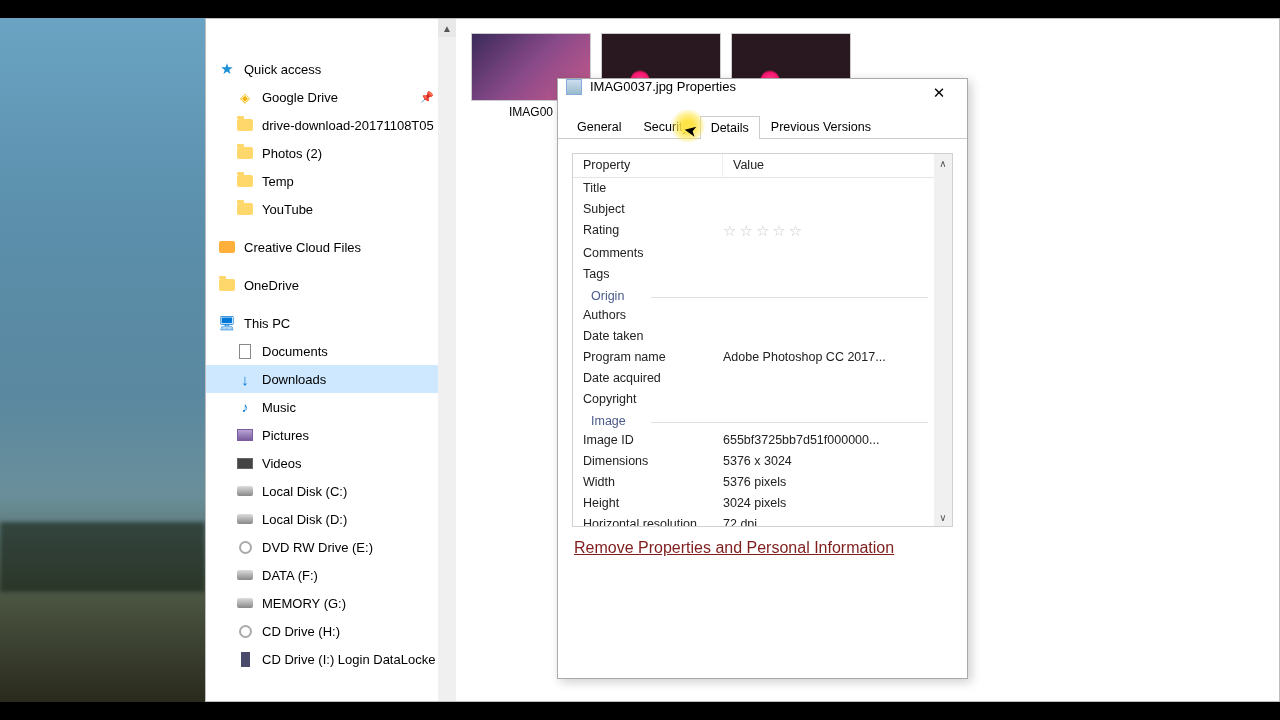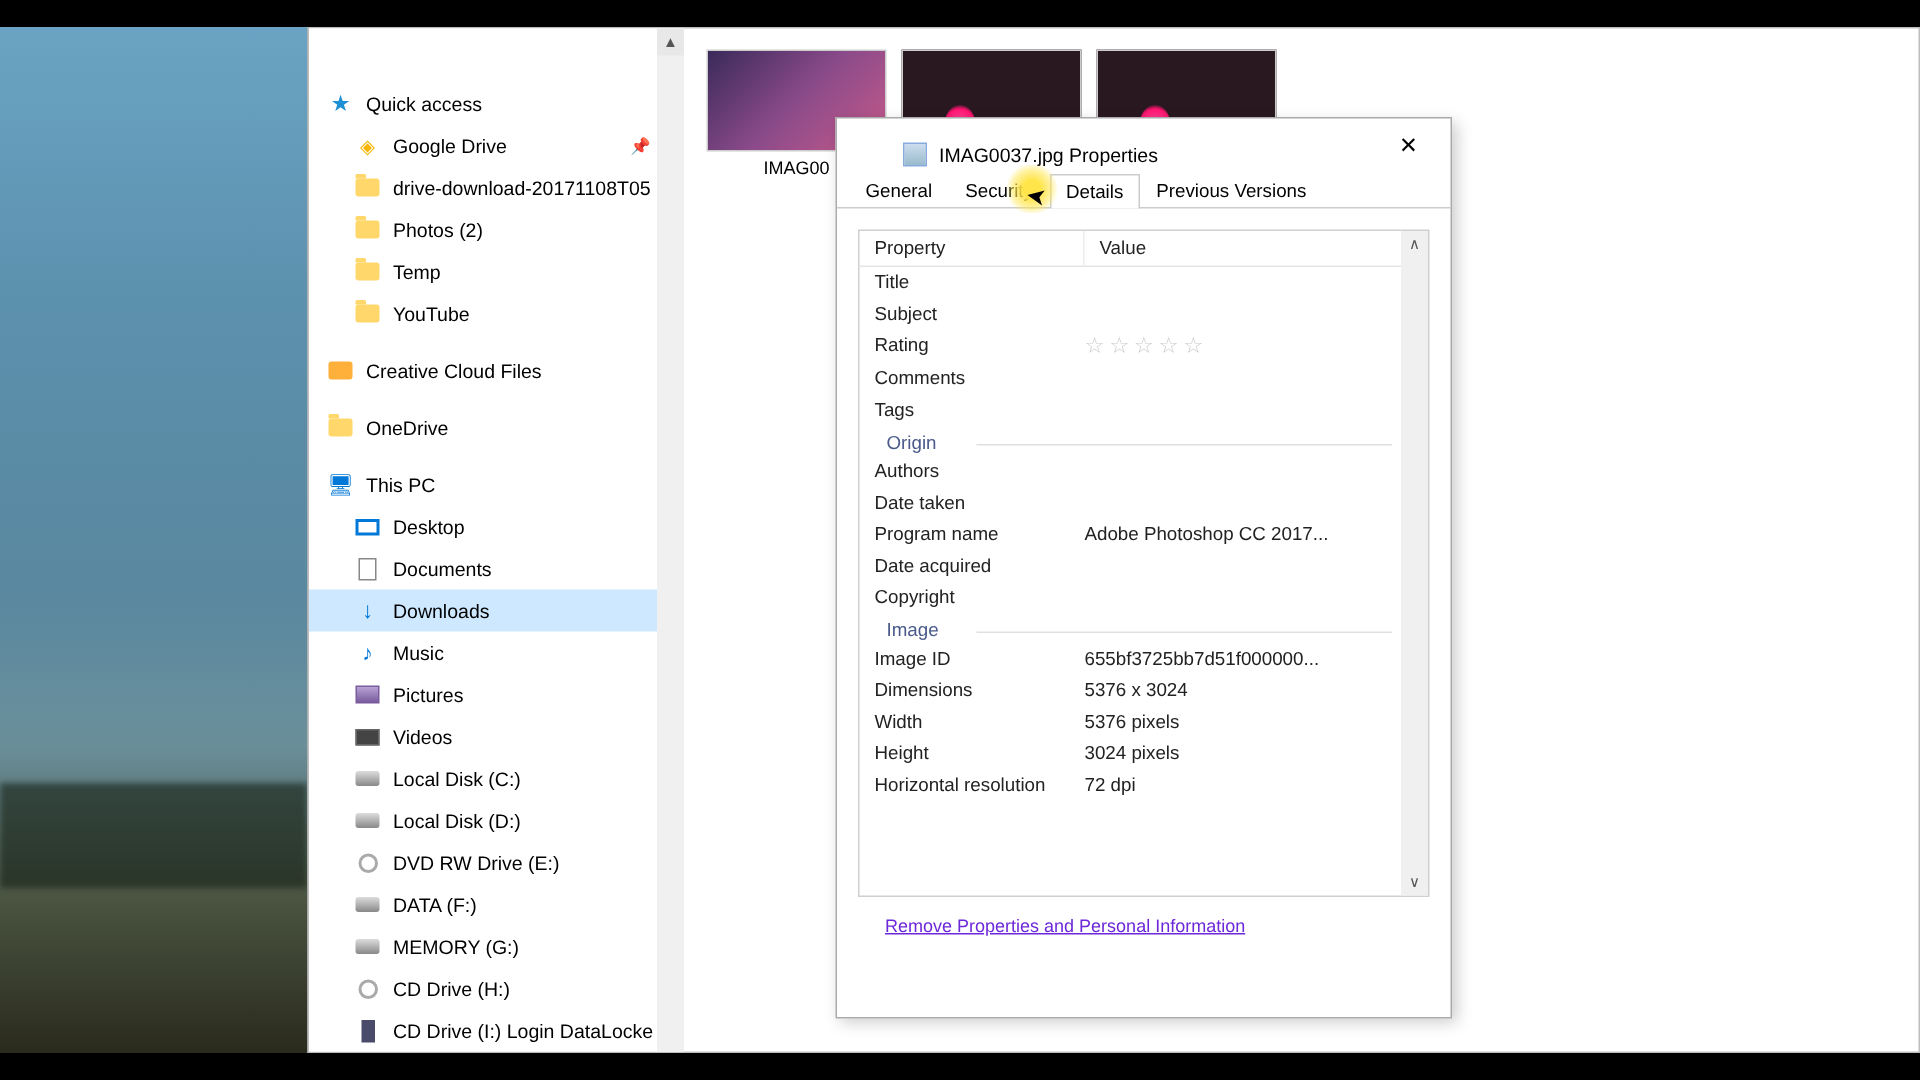--- a/index.html
+++ b/index.html
@@ -33,46 +33,46 @@
 .dvd-ico { width: 13px; height: 13px; border: 2px solid #aaa; border-radius: 50%; }
 .usb-ico { width: 9px; height: 15px; background: #4a4a6a; }
 .tree-label { color: #000; font-size: 13px; white-space: nowrap; }
 .content-pane { position: absolute; left: 265px; top: 14px; right: 0; bottom: 0; }
 .thumb-row { display: flex; gap: 10px; }
 .thumb { width: 120px; }
 .thumb-img { width: 120px; height: 68px; background: #2a1820; border: 1px solid #ccc; }
 .thumb-img.candle::after { content: ""; display: block; width: 20px; height: 24px; background: radial-gradient(circle,#ff4da0 0%,#ff1470 60%,transparent 80%); margin: 36px 0 0 28px; border-radius: 50%; }
 .thumb-cap { text-align: center; font-size: 12px; color: #000; padding-top: 4px; }
 .dialog { position: absolute; left: 557px; top: 78px; width: 411px; height: 601px; background: #fff; border: 1px solid #aaa; box-shadow: 3px 3px 10px rgba(0,0,0,.2); }
-.dialog-title { display: flex; align-items: flex-end; height: 32px; padding: 0 8px; margin-left: 36px; }
+.dialog-title { display: flex; align-items: flex-start; height: 32px; padding: 0 8px; }
 .dialog-title .dicon { width: 16px; height: 16px; border: 1px solid #88aadd; background: linear-gradient(#cde,#9bc); margin-right: 8px; }
 .dialog-title-text { flex: 1; font-size: 13px; color: #000; }
 .dialog-close { width: 40px; height: 28px; display: flex; align-items: center; justify-content: center; font-size: 15px; color: #000; }
 .tabs { display: flex; padding: 0 8px; height: 24px; border-bottom: 1px solid #ccc; margin-top: 4px; position: relative; }
 .tab { padding: 4px 10px 3px; font-size: 12.5px; color: #000; border: 1px solid transparent; border-bottom: none; cursor: default; }
 .tab.active { border-color: #ccc; background: #fff; position: relative; top: 1px; }
 .cursor-hl { position: absolute; left: 113px; top: -5px; width: 34px; height: 32px; background: radial-gradient(circle,#ffe54a 25%,rgba(255,229,74,.5) 55%,transparent 75%); z-index: 1; pointer-events: none; }
 .cursor-ptr { position: absolute; left: 126px; top: 6px; font-size: 16px; color: #000; z-index: 2; transform: scaleX(-1) rotate(-10deg); }
 .props-body { padding: 14px 14px 6px; height: 497px; position: relative; }
-.props-grid { border: 1px solid #d0d0d0; height: 445px; position: relative; background: #fff; }
+.props-grid { border: 1px solid #d0d0d0; height: 374px; position: relative; background: #fff; }
 .grid-head { display: flex; height: 24px; border-bottom: 1px solid #e5e5e5; }
 .grid-head div { padding: 4px 10px; font-size: 12.5px; color: #222; }
 .col-p { width: 150px; border-right: 1px solid #eee; }
 .col-v { flex: 1; }
 .grid-scroll { position: absolute; right: 0; top: 0; width: 18px; height: 100%; background: #f0f0f0; display: flex; flex-direction: column; }
 .grid-scroll .sbtn { height: 18px; display: flex; align-items: center; justify-content: center; color: #555; font-size: 10px; }
 .grid-scroll .thumb-bar { flex: 1; }
 .grid-content { position: absolute; left: 0; top: 24px; right: 18px; bottom: 0; overflow: hidden; }
 .sect-head { font-size: 12.5px; color: #4a5a8a; padding: 4px 0 2px 18px; position: relative; }
 .sect-head::after { content: ""; position: absolute; left: 78px; right: 6px; top: 12px; height: 1px; background: #e0e0e0; }
 .prop-row { display: flex; font-size: 12.5px; color: #222; line-height: 21px; }
 .prop-row .pk { width: 150px; padding-left: 10px; }
 .prop-row .pv { flex: 1; padding-left: 0; }
 .stars { color: #ccc; letter-spacing: 3px; font-size: 15px; }
-.remove-link { color: #6d28d9; font-size: 12px; text-decoration: underline; display: inline-block; margin-top: 12px; margin-left: 18px; }
+.remove-link { color: #7f1d1d; font-size: 16px; text-decoration: underline; display: inline-block; margin-top: 12px; margin-left: 2px; }
 .dialog-buttons { position: absolute; right: 14px; bottom: 14px; display: flex; gap: 8px; }
 .dbtn { width: 86px; height: 26px; border: 1px solid #adadad; background: #e1e1e1; font-size: 12.5px; color: #000; cursor: default; }
 .dbtn.default { border: 2px solid #0078d7; }
 .dbtn.disabled { color: #a0a0a0; }
 </style>
 </head>
 <body>
 
 <div class="blackbar" style="top:0;height:18px"></div>
 <div class="blackbar" style="bottom:0;height:18px"></div>
@@ -131,26 +131,20 @@
         <div class="tree-item">
           <span class="ticon">
             <span class="folder-y"></span>
           </span>
           <span class="tree-label">OneDrive</span>
         </div>
         <div style="height: 10px;"></div>
         <div class="tree-item">
           <span class="ticon pc-ico">🖥</span>
           <span class="tree-label">This PC</span>
-        </div>
-        <div class="tree-item lvl1">
-          <span class="ticon">
-            <span class="mon-ico"></span>
-          </span>
-          <span class="tree-label">Desktop</span>
         </div>
         <div class="tree-item lvl1">
           <span class="ticon">
             <span class="doc-ico"></span>
           </span>
           <span class="tree-label">Documents</span>
         </div>
         <div class="tree-item lvl1 selected">
           <span class="ticon dl-ico">↓</span>
           <span class="tree-label">Downloads</span>

